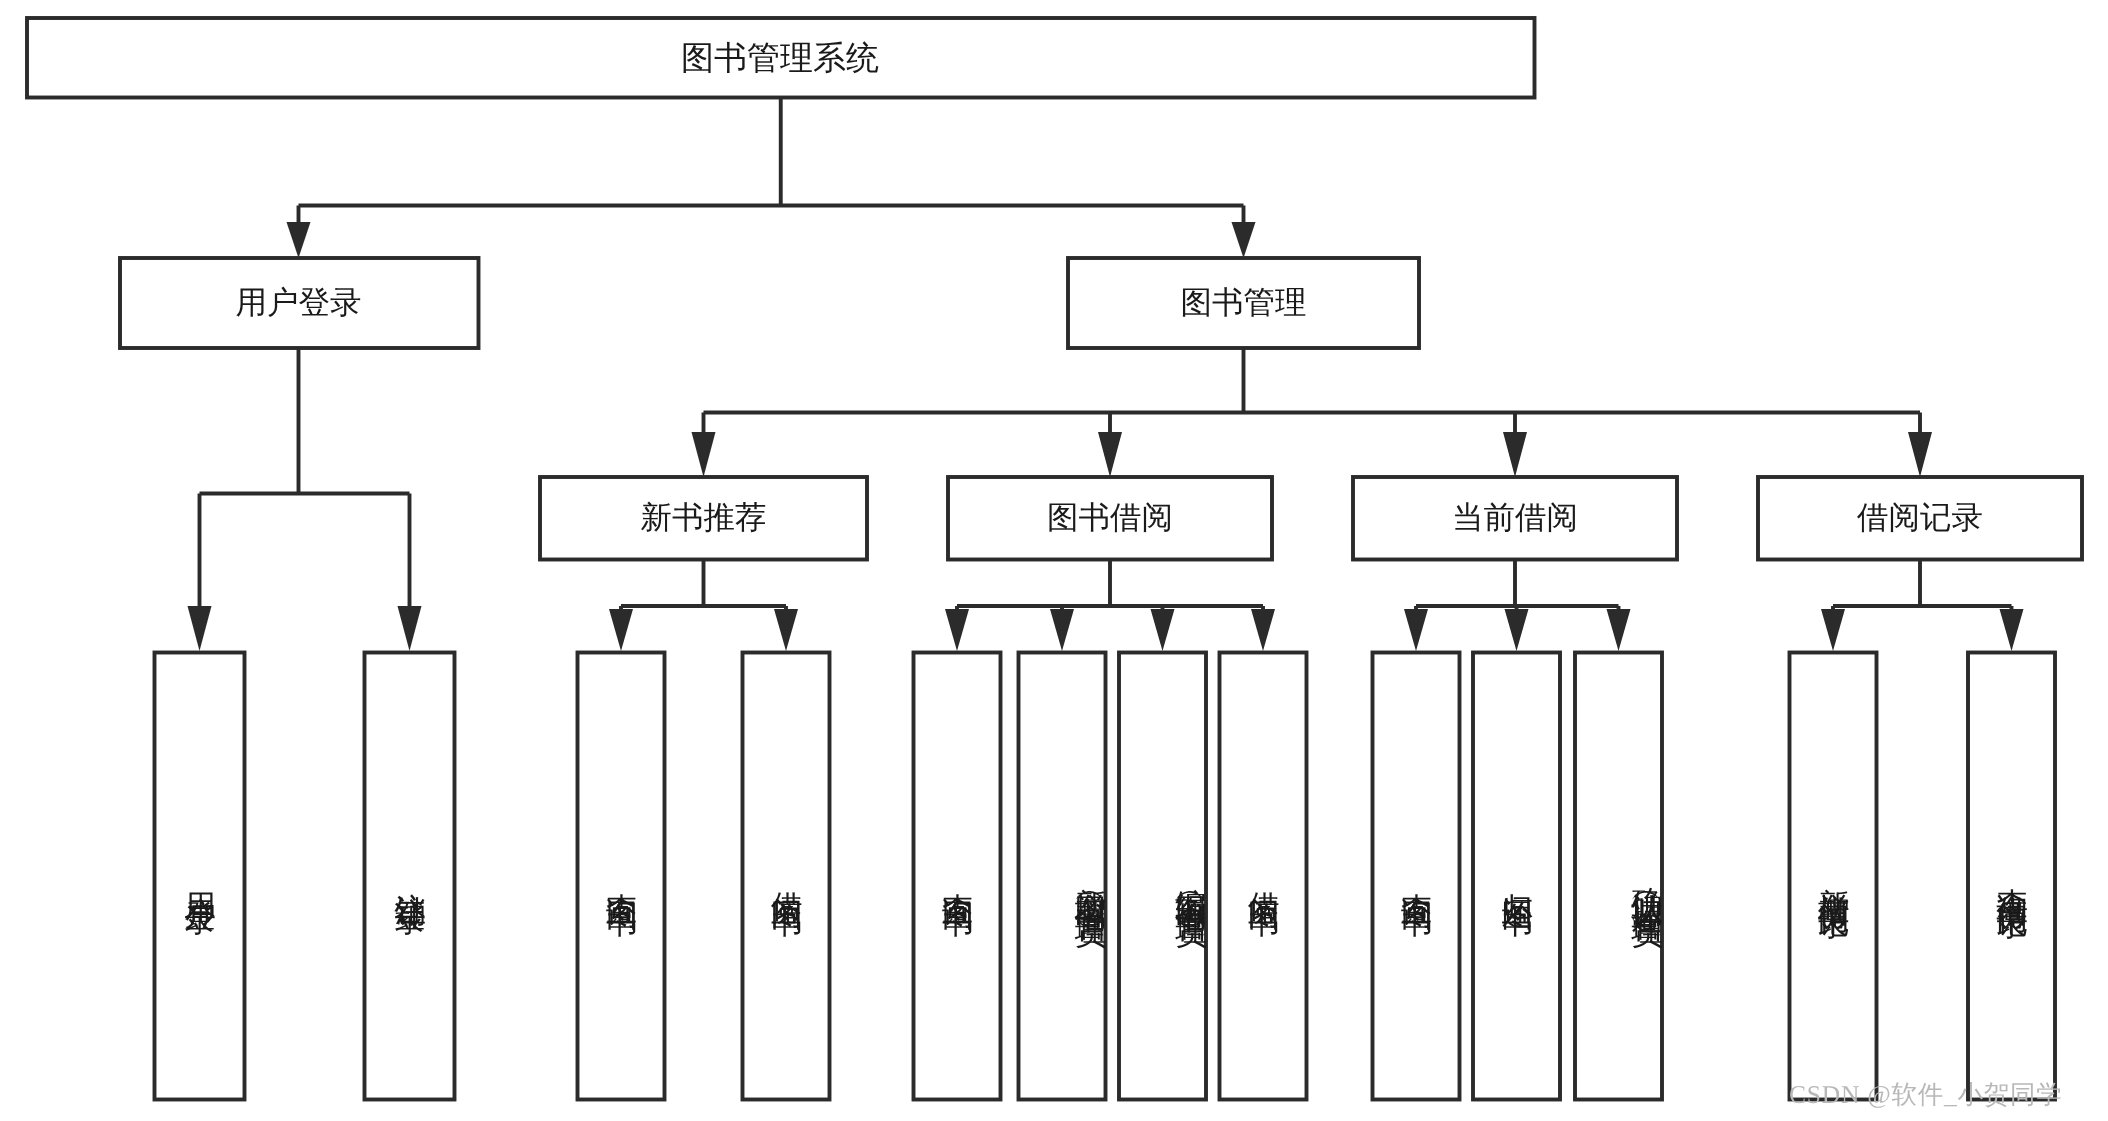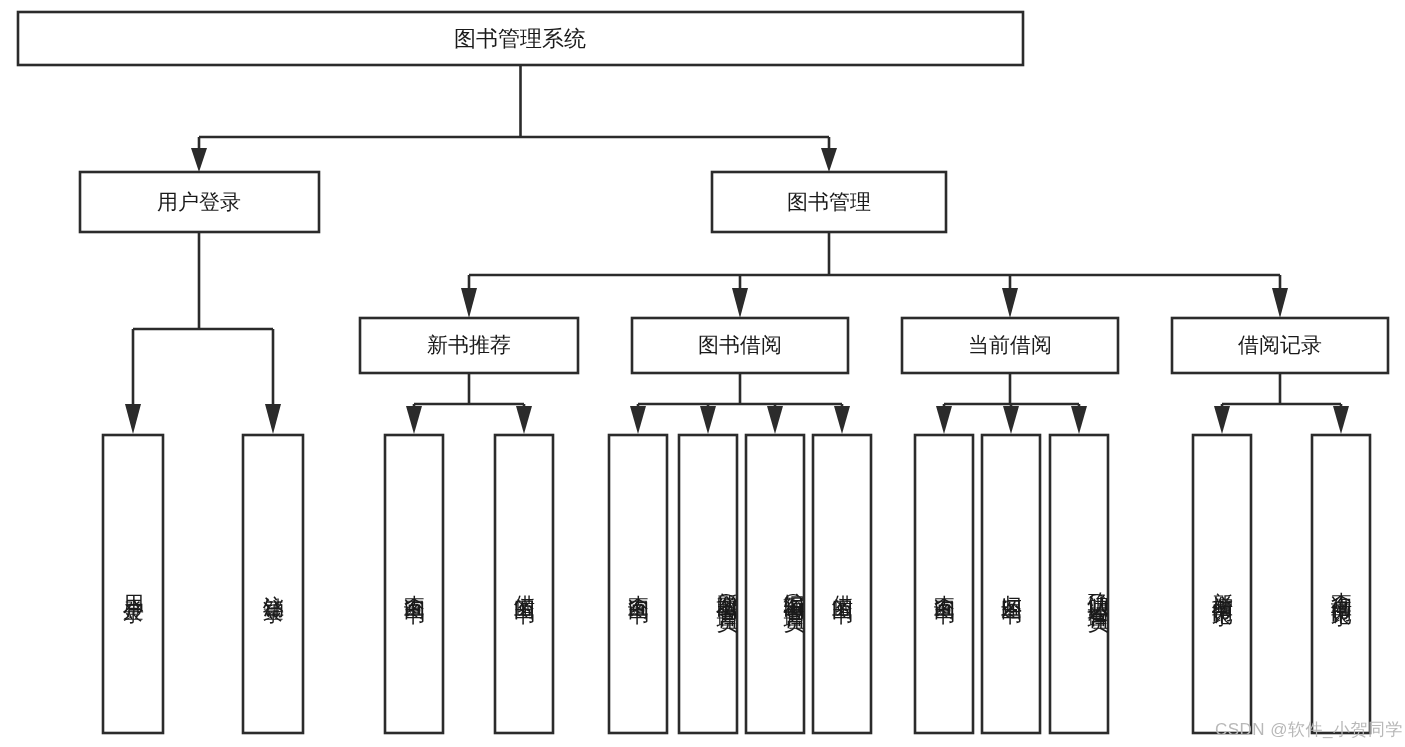--- a/index.html
+++ b/index.html
@@ -62,23 +62,23 @@
     line-height: 1;
     display: flex;
     align-items: center;
     justify-content: center;
     text-align: center;
     white-space: nowrap;
     user-select: none;
   }
   .watermark {
     position: absolute;
-    right: 2px;
+    right: 30px;
     bottom: 6px;
-    font-family: Liberation Sans, sans-serif;
+    font-family: Liberation Serif, serif;
     font-size: 17px;
     color: #b8b8b8;
     letter-spacing: 0.5px;
     white-space: nowrap;
   }
 </style>
 </head>
 <body>
 
 <div id="diagram-root">

